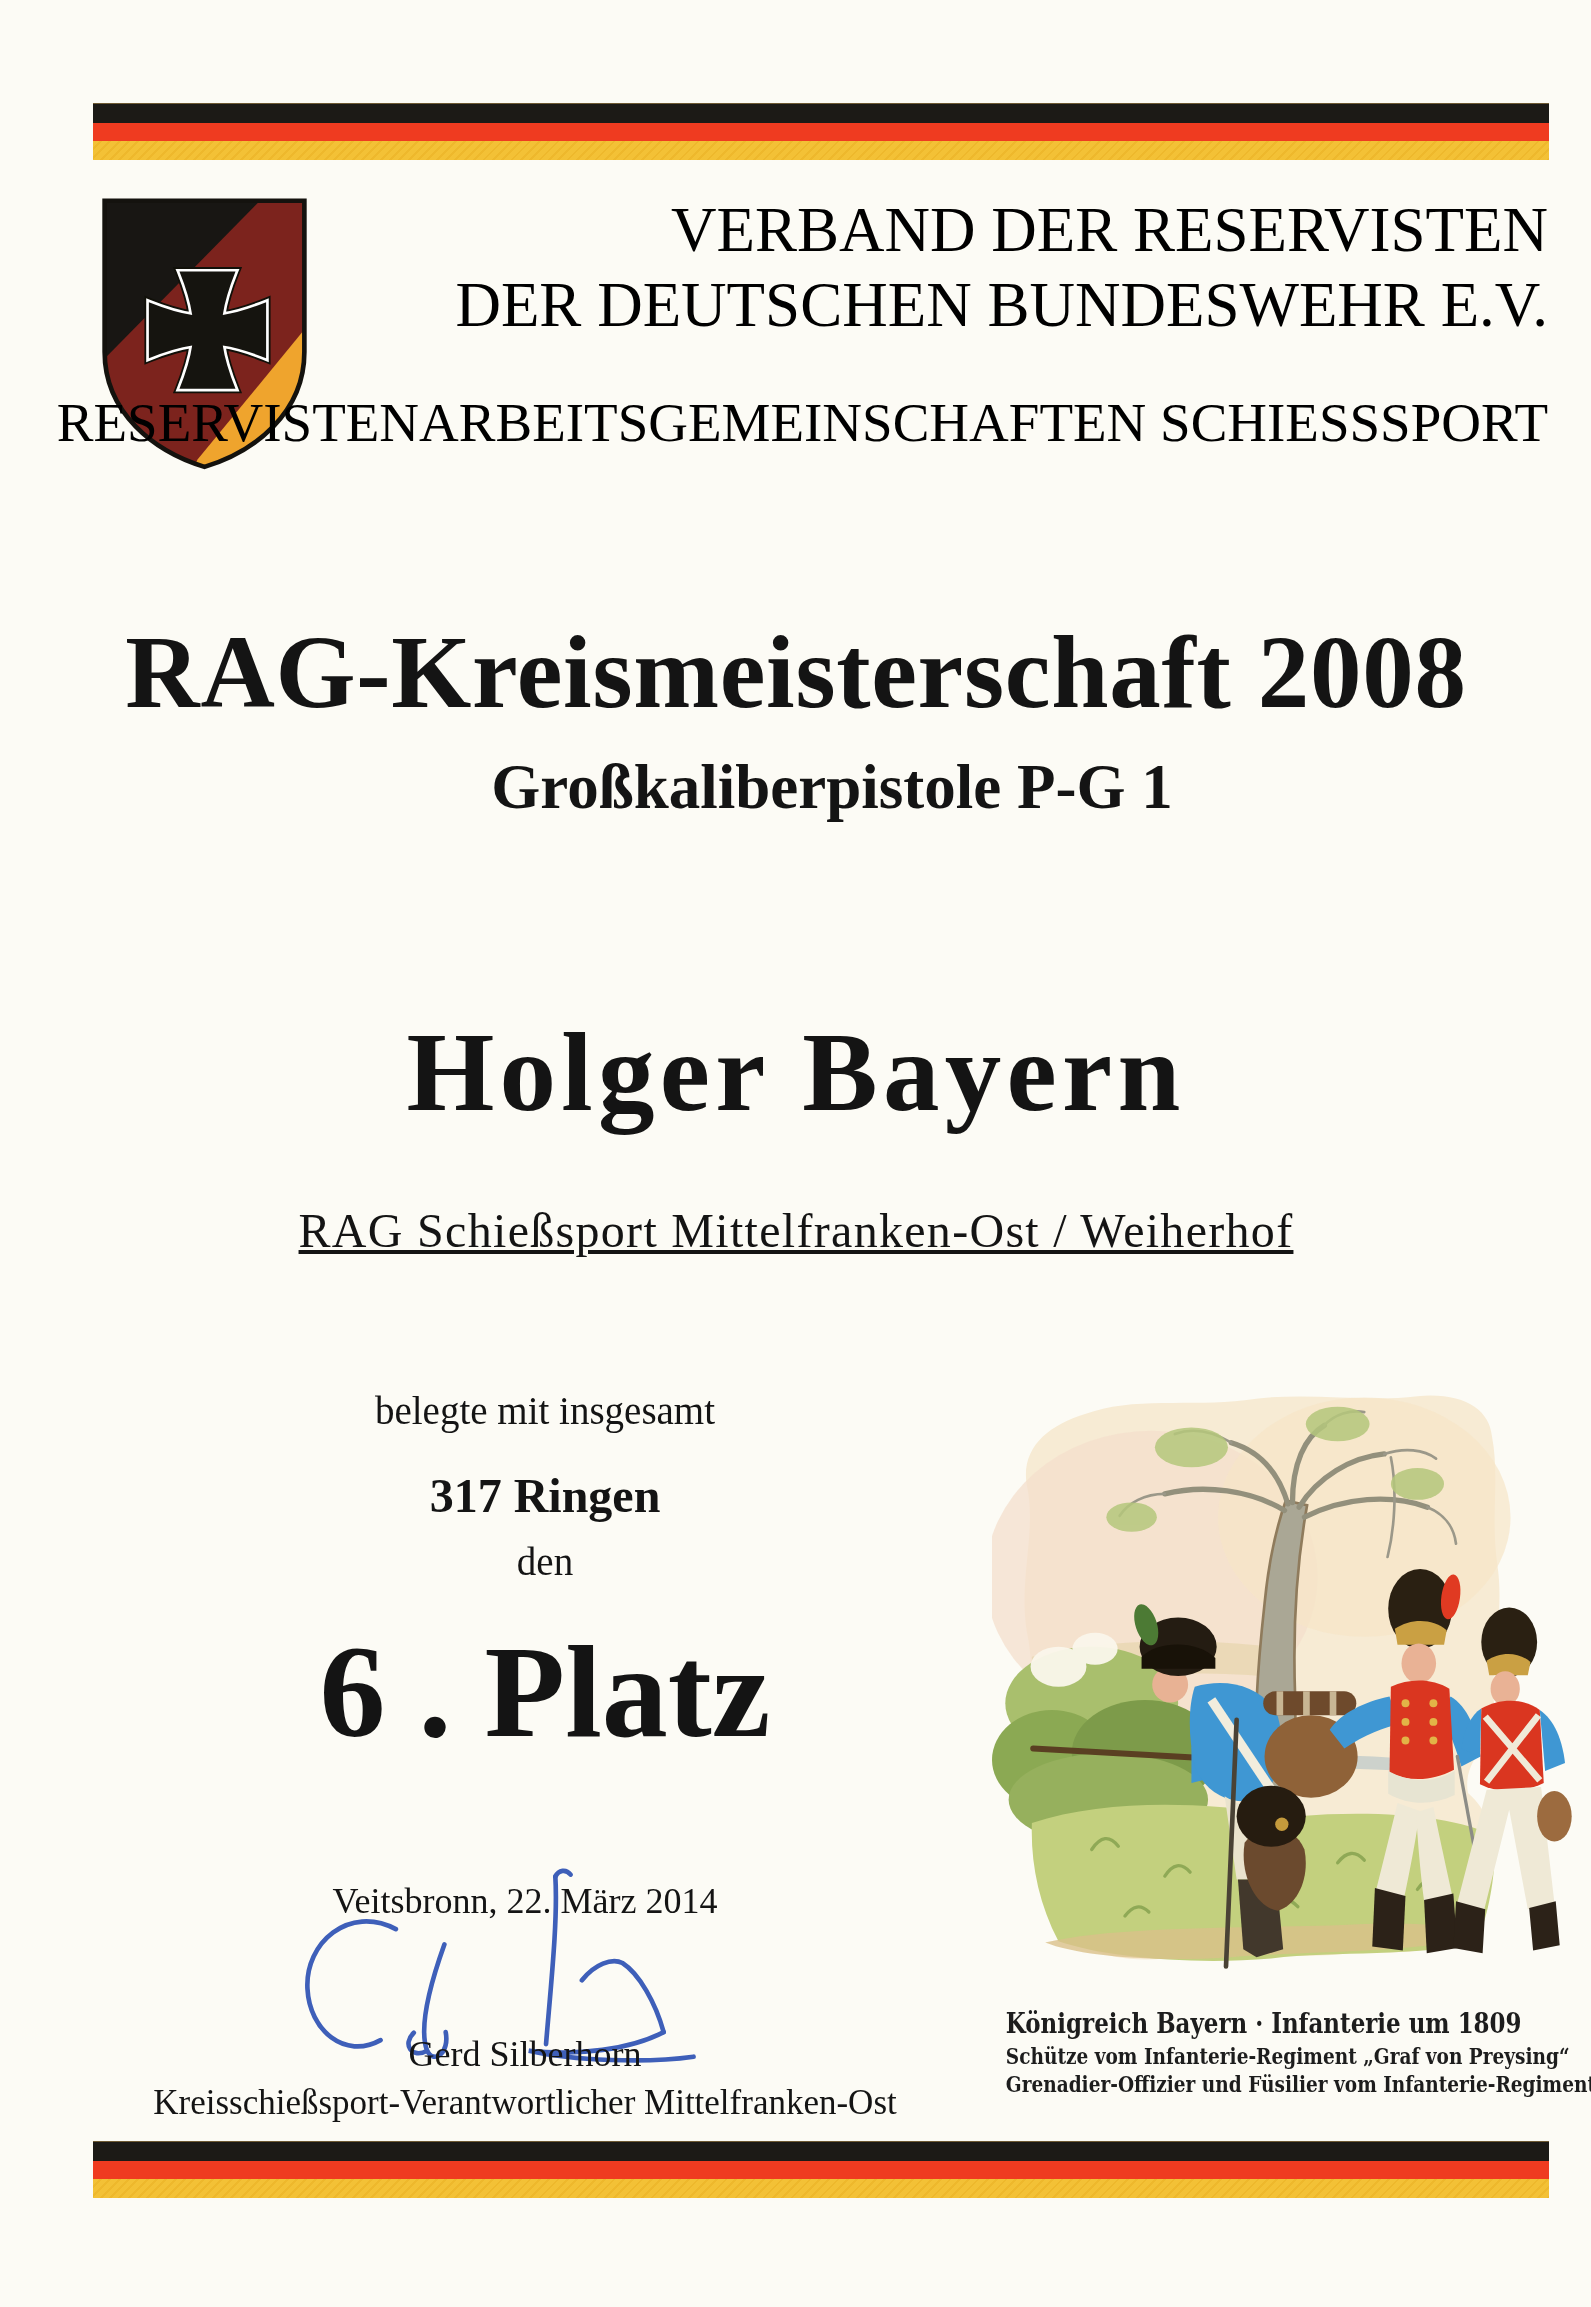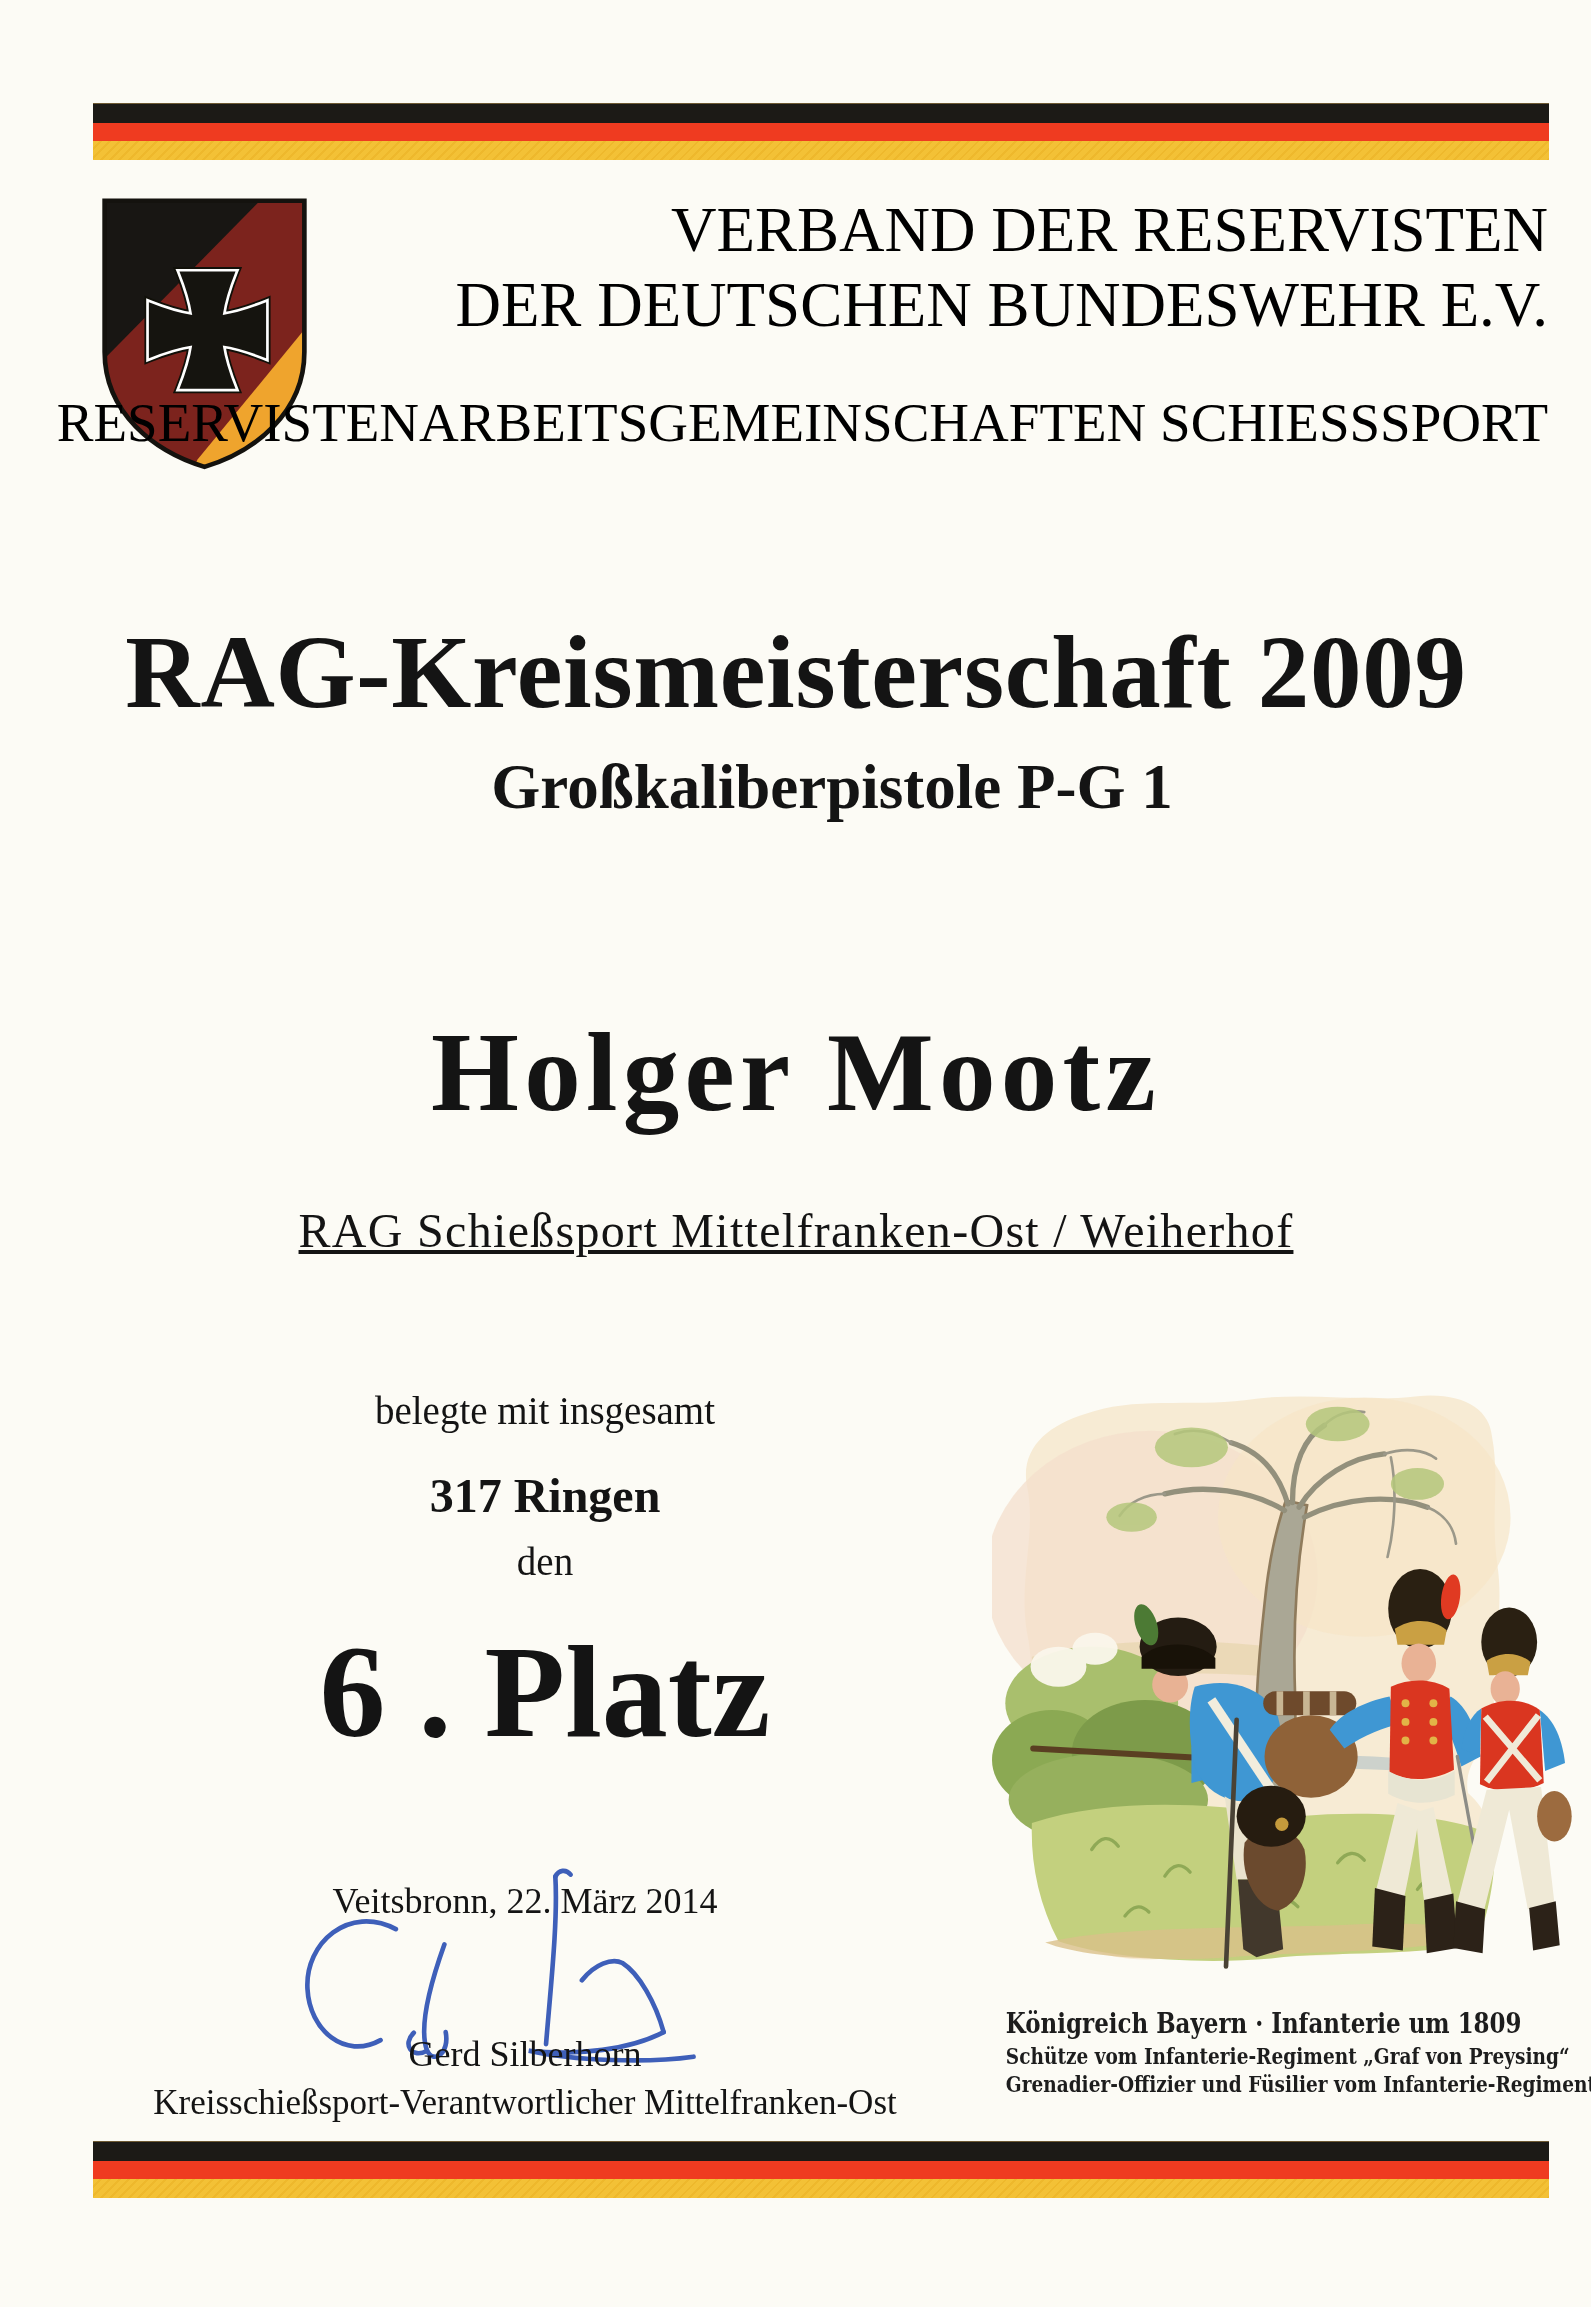--- a/index.html
+++ b/index.html
@@ -77,24 +77,24 @@
       <path d="M28,4 L72,4 Q64,24 62,38 Q76,36 96,28 L96,72 Q76,64 62,62 Q64,76 72,96 L28,96 Q36,76 38,62 Q24,64 4,72 L4,28 Q24,36 38,38 Q36,24 28,4 Z" fill="none" stroke="#111009" stroke-width="7"></path>
       <path d="M28,4 L72,4 Q64,24 62,38 Q76,36 96,28 L96,72 Q76,64 62,62 Q64,76 72,96 L28,96 Q36,76 38,62 Q24,64 4,72 L4,28 Q24,36 38,38 Q36,24 28,4 Z" fill="none" stroke="#ffffff" stroke-width="4.2"></path>
       <path d="M28,4 L72,4 Q64,24 62,38 Q76,36 96,28 L96,72 Q76,64 62,62 Q64,76 72,96 L28,96 Q36,76 38,62 Q24,64 4,72 L4,28 Q24,36 38,38 Q36,24 28,4 Z" fill="#15140f"></path>
     </g>
   </svg>
 
   <div class="org-line org-l1 abs">VERBAND DER RESERVISTEN</div>
   <div class="org-line org-l2 abs">DER DEUTSCHEN BUNDESWEHR E.V.</div>
   <div class="org-line org-l3 abs">RESERVISTENARBEITSGEMEINSCHAFTEN SCHIESSSPORT</div>
 
-  <div class="center-line title">RAG-Kreismeisterschaft 2009</div>
+  <div class="center-line title">RAG-Kreismeisterschaft 2008</div>
   <div class="center-line subtitle">Großkaliberpistole P-G 1</div>
 
-  <div class="center-line name">Holger Mootz</div>
+  <div class="center-line name">Holger Bayern</div>
   <div class="center-line affiliation">RAG Schießsport Mittelfranken-Ost / Weiherhof</div>
 
   <div class="result-line intro">belegte mit insgesamt</div>
   <div class="result-line score">317 Ringen</div>
   <div class="result-line article">den</div>
   <div class="result-line rank">6 . Platz</div>
 
   <div class="sign-line place-date">Veitsbronn, 22. März 2014</div>
 
   <svg class="signature" viewBox="0 0 660 310">

